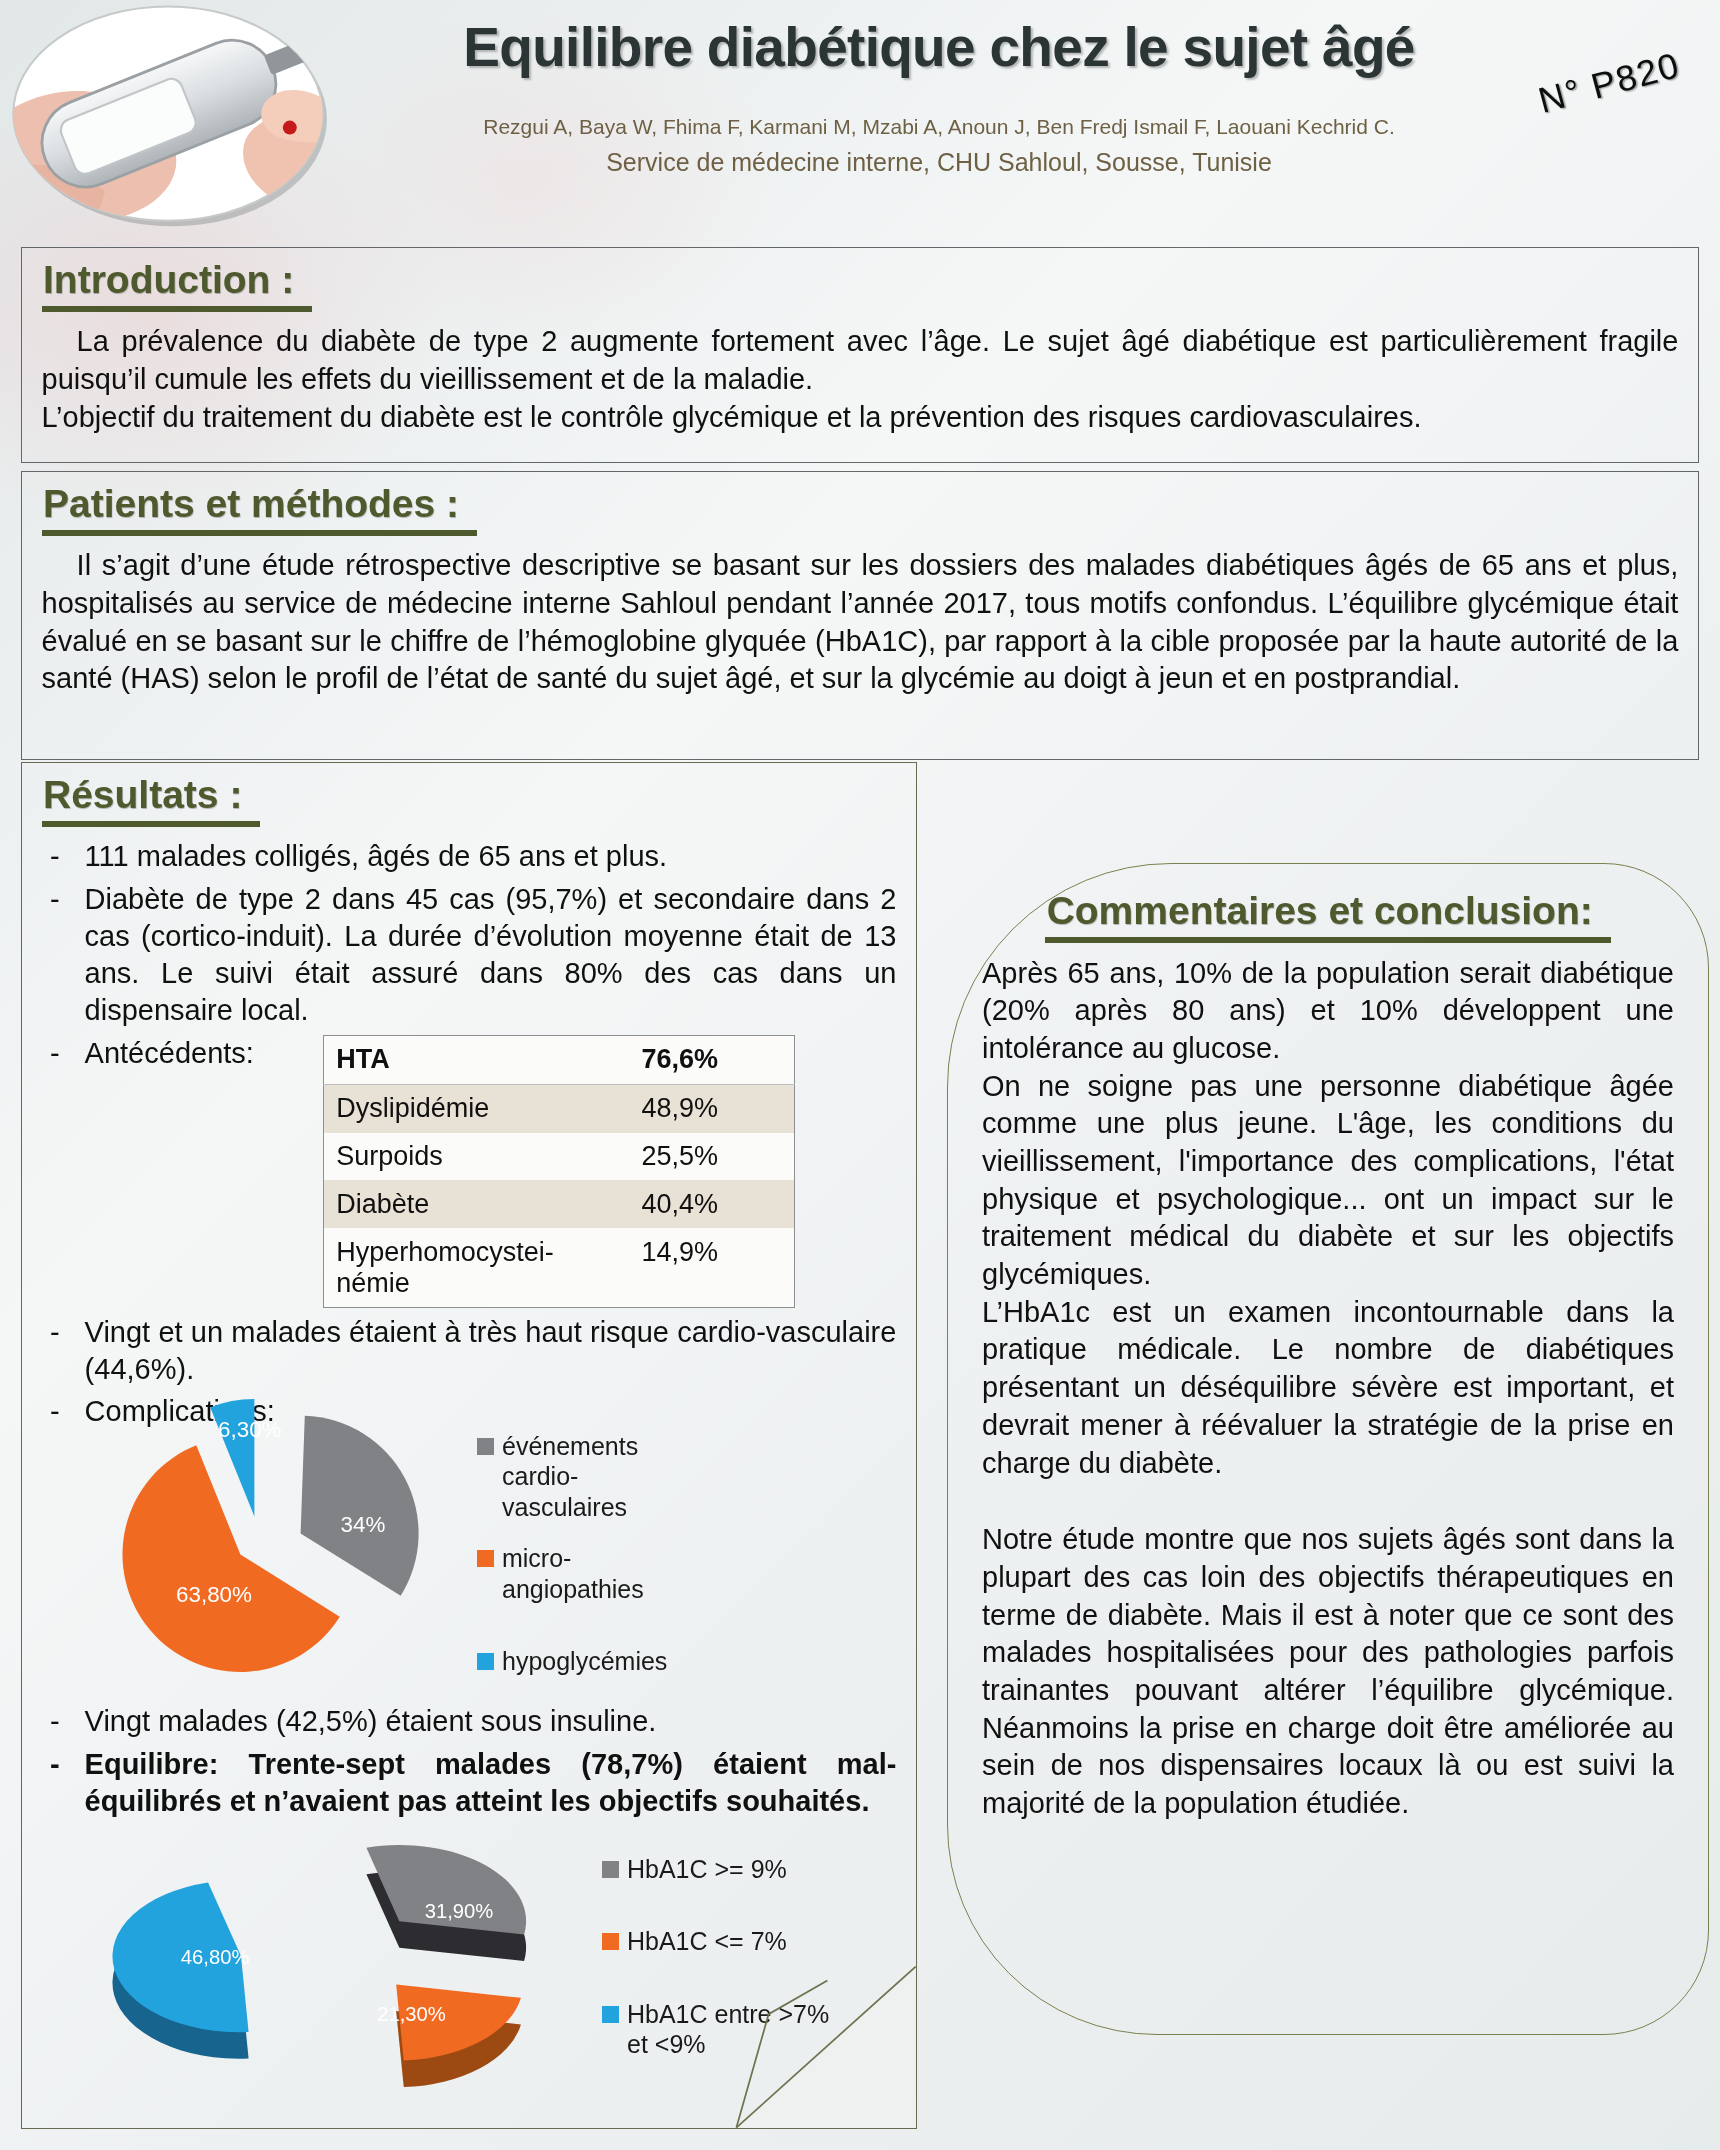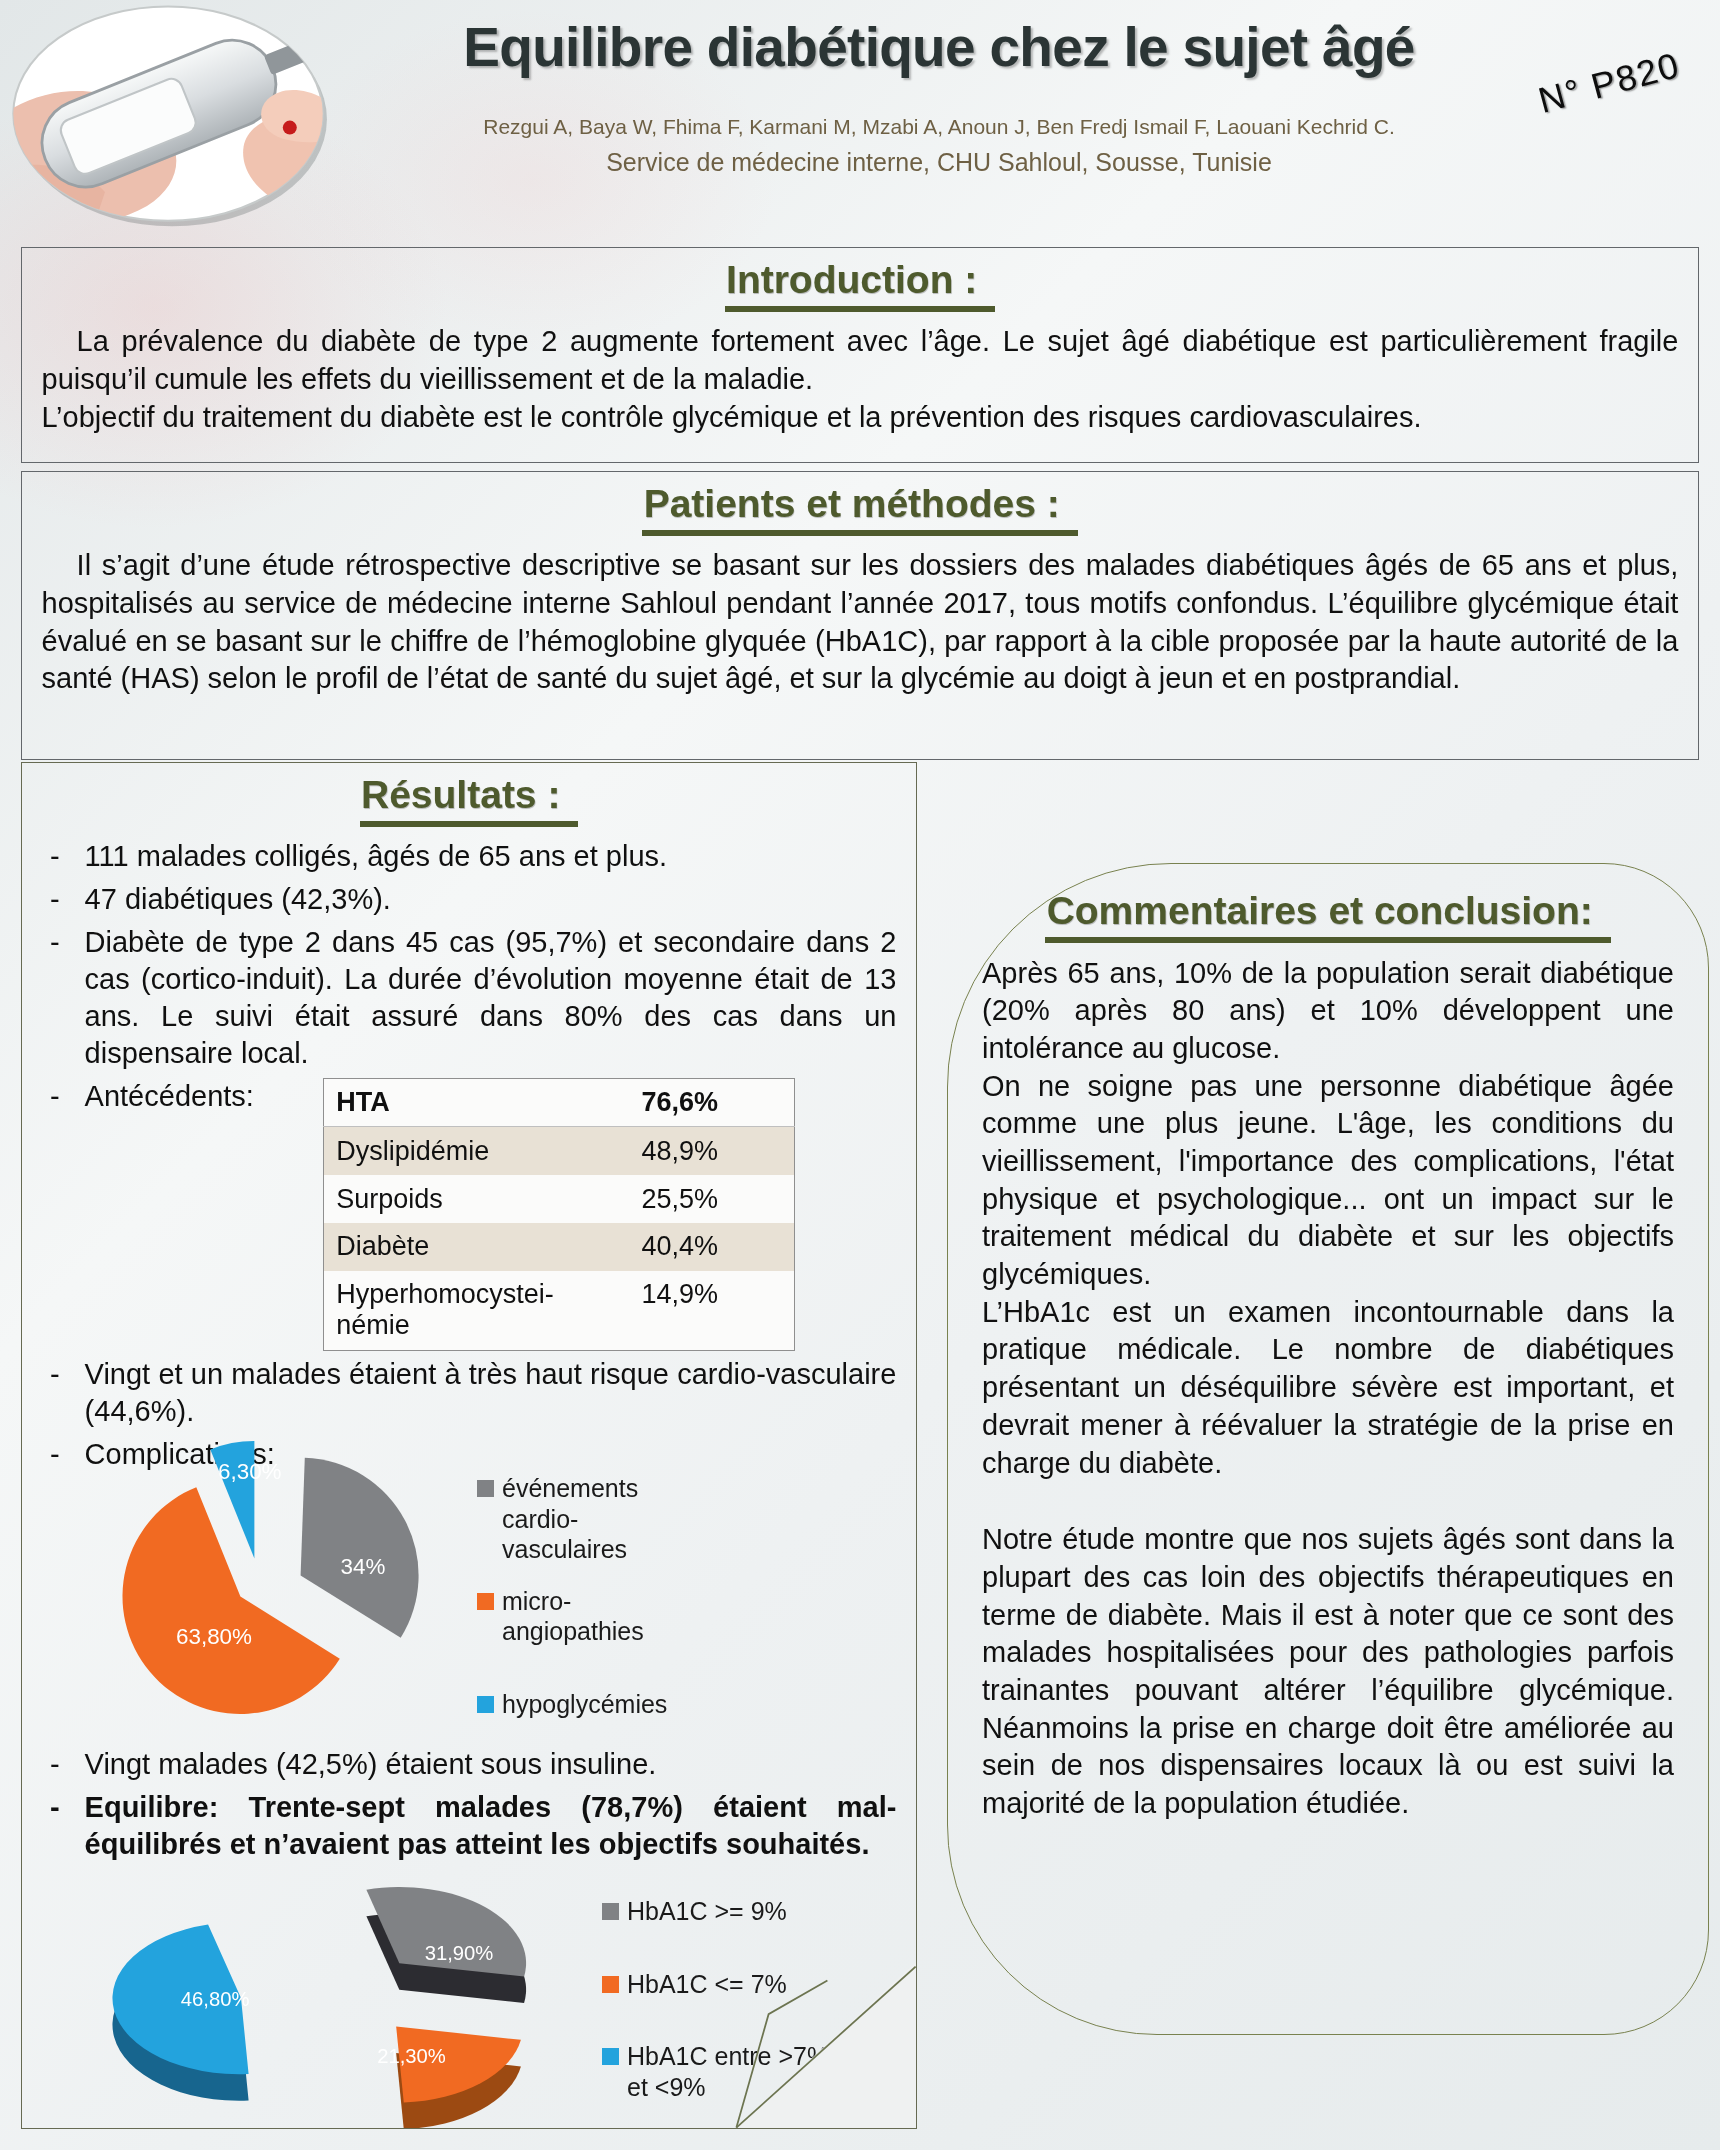--- a/index.html
+++ b/index.html
@@ -21,21 +21,21 @@
   .badge{position:absolute;left:1537px;top:62px;font-size:36px;color:#0d0d0d;
     transform:rotate(-15deg);letter-spacing:1.4px;text-shadow:1.4px 1.4px 1.4px rgba(0,0,0,.35);}
   .photo{position:absolute;left:7px;top:2.8px;}
   
   .panel{position:absolute;box-sizing:border-box;border:1.4px solid #63676b;padding:5.6px 19.6px 7px;}
   .intro{left:21px;top:247px;width:1678px;height:216px;}
   .methods{left:21px;top:471px;width:1678px;height:289px;}
   .results{left:21px;top:762px;width:896px;height:1367px;border-color:#666a52;overflow:hidden;}
   .bubble{position:absolute;box-sizing:border-box;left:947px;top:863px;width:762px;height:1172px;
     border:1.4px solid #79824f;border-radius:224px 105px 105px 210px;padding:21px 34px;}
-  h2{margin:4.2px 0 11.2px;font-size:39px;font-weight:bold;color:#4e5a2d;text-shadow:0.7px 0.7px 0.7px rgba(0,0,0,.25);text-align:center;}
+  h2{margin:4.2px 0 11.2px;font-size:39px;font-weight:bold;color:#4e5a2d;text-shadow:0.7px 0.7px 0.7px rgba(0,0,0,.25);}
   h2 .ul{display:inline-block;border-bottom:6.3px solid #4e5a2d;padding:0 18px 4.2px 1.4px;}
   .bubble h2{text-align:center;}
   p.body{margin:0;font-size:29px;line-height:1.3;text-align:justify;color:#101010;}
   p.indent{text-indent:35px;}
   
   .results ul{list-style:none;margin:2.8px 0 0;padding:0;}
   .results li{position:relative;padding-left:43px;margin-bottom:5.6px;
     font-size:29px;line-height:1.28;text-align:justify;color:#101010;}
   .results li::before{content:"-";position:absolute;left:8.4px;top:0;}
   .results li.bold{font-weight:bold;}
@@ -109,21 +109,20 @@
 
   <section class="panel methods">
     <h2><span class="ul">Patients et méthodes :</span></h2>
     <p class="body indent">Il s’agit d’une étude rétrospective descriptive se basant sur les dossiers des malades diabétiques âgés de 65 ans et plus, hospitalisés au service de médecine interne Sahloul pendant l’année 2017, tous motifs confondus. L’équilibre glycémique était évalué en se basant sur le chiffre de l’hémoglobine glyquée (HbA1C), par rapport à la cible proposée par la haute autorité de la santé (HAS) selon le profil de l’état de santé du sujet âgé, et sur la glycémie au doigt à jeun et en postprandial.</p>
   </section>
 
   <section class="panel results">
     <h2><span class="ul">Résultats :</span></h2>
     <ul>
       <li>111 malades colligés, âgés de 65 ans et plus.</li>
-      <li>47 diabétiques (42,3%).</li>
       <li>Diabète de type 2 dans 45 cas (95,7%) et secondaire dans 2 cas (cortico-induit). La durée d’évolution moyenne était de 13 ans.  Le suivi était assuré dans 80% des cas dans un dispensaire local.</li>
       <li>
         <div class="rowflex">
           <span class="lbl">Antécédents:</span>
           <table class="ante">
             <tbody>
               <tr class="head">
                 <td class="c1">HTA</td>
                 <td class="c2">76,6%</td>
               </tr>

